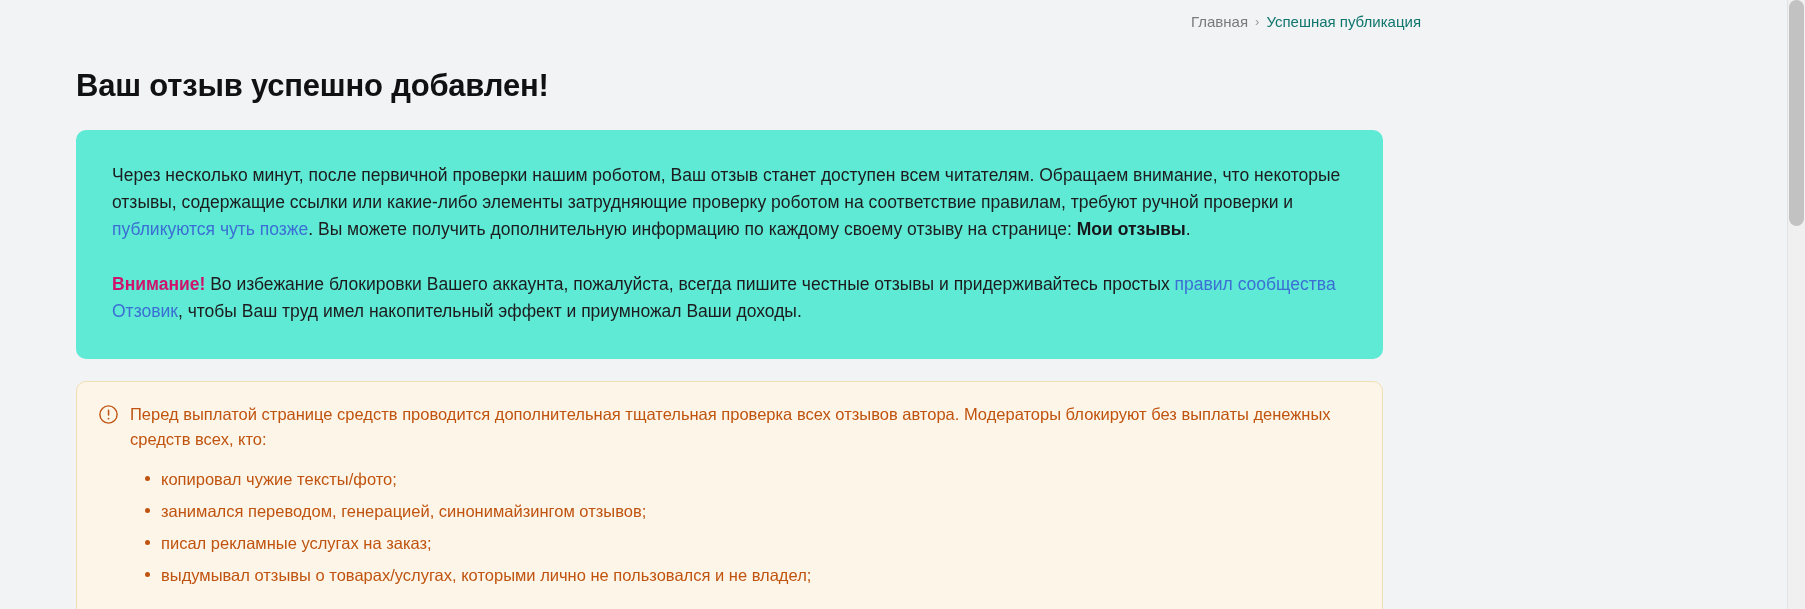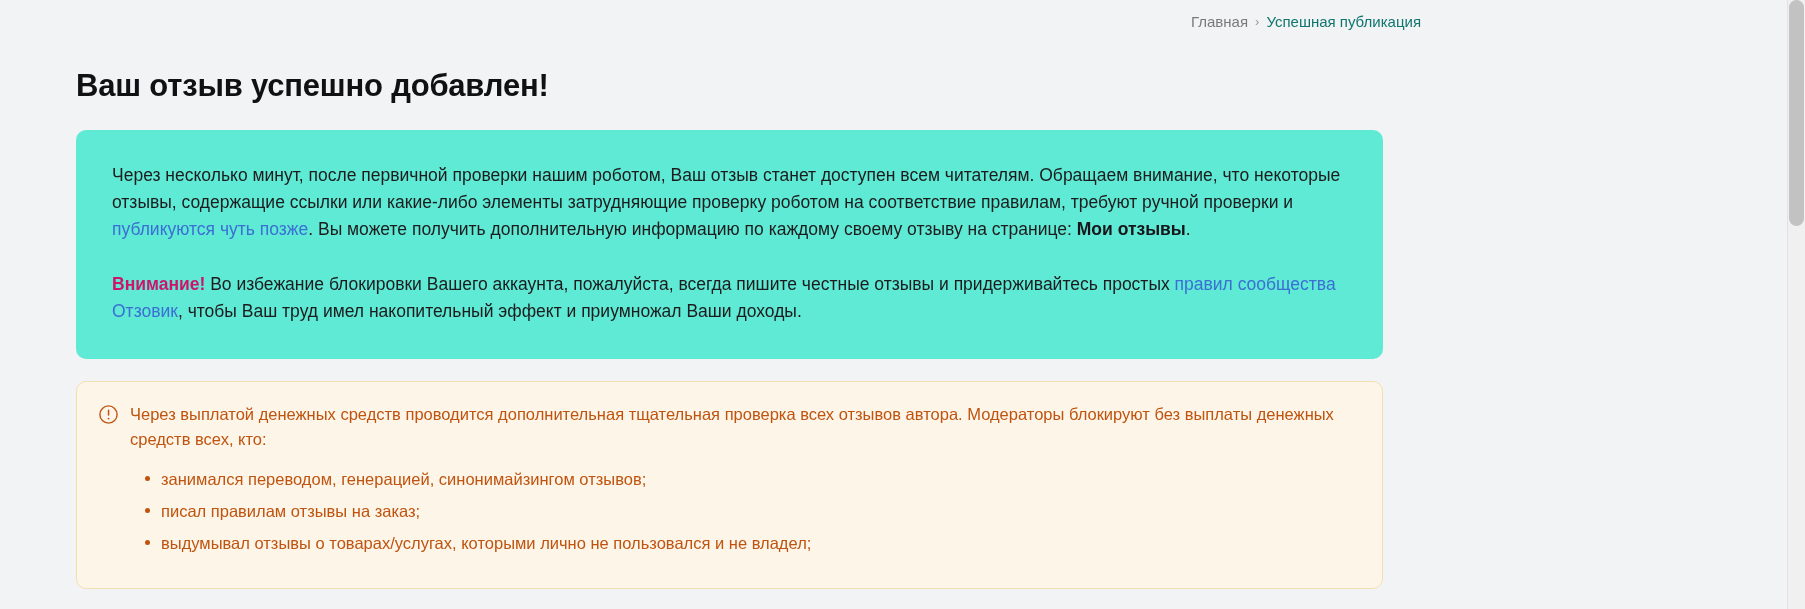--- a/index.html
+++ b/index.html
@@ -180,25 +180,26 @@
 
     <div class="notice">
       <div class="notice-head">
         <span class="notice-icon">
           <svg width="19" height="19" viewBox="0 0 19 19">
             <circle cx="9.5" cy="9.5" r="8.6" fill="none" stroke="#c0530f" stroke-width="1.4"></circle>
             <rect x="8.8" y="4.4" width="1.5" height="6.4" rx="0.7" fill="#c0530f"></rect>
             <circle cx="9.55" cy="13.6" r="0.95" fill="#c0530f"></circle>
           </svg>
         </span>
-        <div class="notice-text">Через выплатой денежных средств проводится дополнительная тщательная проверка всех отзывов автора. Модераторы блокируют без выплаты денежных средств всех, кто:</div>
+        <div class="notice-text">Перед выплатой странице средств проводится дополнительная тщательная проверка всех отзывов автора. Модераторы блокируют без выплаты денежных средств всех, кто:</div>
       </div>
       <ul>
+        <li>копировал чужие тексты/фото;</li>
         <li>занимался переводом, генерацией, синонимайзингом отзывов;</li>
-        <li>писал правилам отзывы на заказ;</li>
+        <li>писал рекламные услугах на заказ;</li>
         <li>выдумывал отзывы о товарах/услугах, которыми лично не пользовался и не владел;</li>
       </ul>
     </div>
 
   </div>
 
   <div class="scrollbar-track">
     <div class="scrollbar-thumb"></div>
   </div>
 </div>

